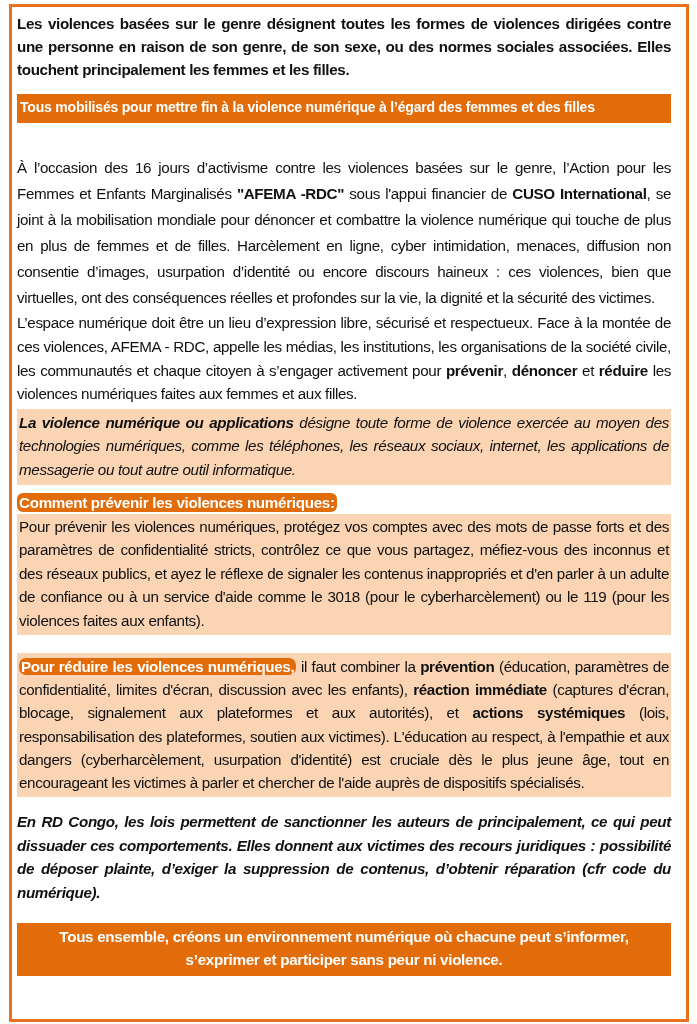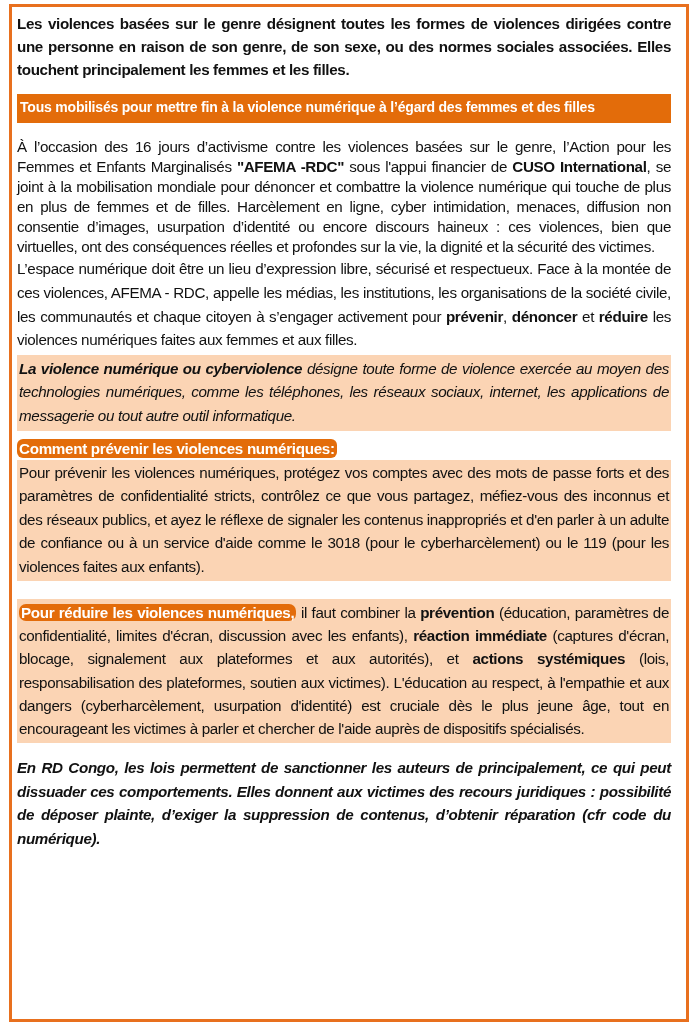--- a/index.html
+++ b/index.html
@@ -47,22 +47,22 @@
       color: #ffffff;
       font-weight: bold;
       font-size: 14px;
       line-height: 25px;
       padding: 1px 3px 3px 3px;
       margin-top: 13px;
       text-align: justify;
       letter-spacing: -0.2px;
     }
     .body1 {
-      margin-top: 14px;
-      line-height: 20px;
+      margin-top: 32px;
+      line-height: 26px;
     }
     .body2 {
       line-height: 23.6px;
     }
     .peach {
       background: #FBD4B4;
     }
     .definition {
       font-style: italic;
       margin-top: 3px;
@@ -126,24 +126,28 @@
 <div class="content">
 
   <p class="p intro">Les violences basées sur le genre désignent toutes les formes de violences dirigées contre une personne en raison de son genre, de son sexe, ou des normes sociales associées. Elles touchent principalement les femmes et les filles.</p>
 
   <div class="banner">Tous mobilisés pour mettre fin à la violence numérique à l’égard des femmes et des filles</div>
 
   <p class="p body1"><span>À l’occasion des 16 jours d’activisme contre les violences basées sur le genre, l’Action pour les Femmes et Enfants Marginalisés </span><b>"AFEMA -RDC"</b><span> sous l'appui financier de </span><b>CUSO International</b><span>, se joint à la mobilisation mondiale pour dénoncer et combattre la violence numérique qui touche de plus en plus de femmes et de filles. Harcèlement en ligne, cyber intimidation, menaces, diffusion non consentie d’images, usurpation d’identité ou encore discours haineux : ces violences, bien que virtuelles, ont des conséquences réelles et profondes sur la vie, la dignité et la sécurité des victimes.</span></p>
 
   <p class="p body2"><span>L’espace numérique doit être un lieu d’expression libre, sécurisé et respectueux. Face à la montée de ces violences, AFEMA - RDC,  appelle les médias, les institutions, les organisations de la société civile, les communautés et chaque citoyen à s’engager activement pour </span><b>prévenir</b><span>, </span><b>dénoncer</b><span> et </span><b>réduire</b><span> les violences numériques faites aux femmes et aux filles.</span></p>
 
-  <p class="p peach definition"><b>La violence numérique ou cyberviolence</b><span> désigne toute forme de violence exercée au moyen des technologies numériques, comme les téléphones, les réseaux sociaux, internet, les applications de messagerie ou tout autre outil informatique.</span></p>
+  <p class="p peach definition"><b>La violence numérique ou applications</b><span> désigne toute forme de violence exercée au moyen des technologies numériques, comme les téléphones, les réseaux sociaux, internet, les applications de messagerie ou tout autre outil informatique.</span></p>
 
   <div class="subhead-wrap"><span class="subhead">Comment prévenir les violences numériques:</span></div>
 
   <p class="p peach prevent">Pour prévenir les violences numériques, protégez vos comptes avec des mots de passe forts et des paramètres de confidentialité stricts, contrôlez ce que vous partagez, méfiez-vous des inconnus et des réseaux publics, et ayez le réflexe de signaler les contenus inappropriés et d'en parler à un adulte de confiance ou à un service d'aide comme le 3018 (pour le cyberharcèlement) ou le 119 (pour les violences faites aux enfants).</p>
 
   <p class="p peach reduce"><span class="reduce-head">Pour réduire les violences numériques,</span><span> il faut combiner la </span><b>prévention</b><span> (éducation, paramètres de confidentialité, limites d'écran, discussion avec les enfants), </span><b>réaction immédiate</b><span> (captures d'écran, blocage, signalement aux plateformes et aux autorités), et </span><b>actions systémiques</b><span> (lois, responsabilisation des plateformes, soutien aux victimes). L'éducation au respect, à l'empathie et aux dangers (cyberharcèlement, usurpation d'identité) est cruciale dès le plus jeune âge, tout en encourageant les victimes à parler et chercher de l'aide auprès de dispositifs spécialisés.</span></p>
 
   <p class="p law">En RD Congo, les lois permettent de sanctionner les auteurs de principalement, ce qui peut dissuader ces comportements. Elles donnent aux victimes des recours juridiques : possibilité de déposer plainte, d’exiger la suppression de contenus, d’obtenir réparation (cfr code du numérique).</p>
 
+  <div class="footer-banner">
+    <div>Tous ensemble, créons un environnement numérique où chacune peut s’informer,</div>
+    <div>s’exprimer et participer sans peur ni violence.</div>
+  </div>
 
 </div>
 
 </body></html>

